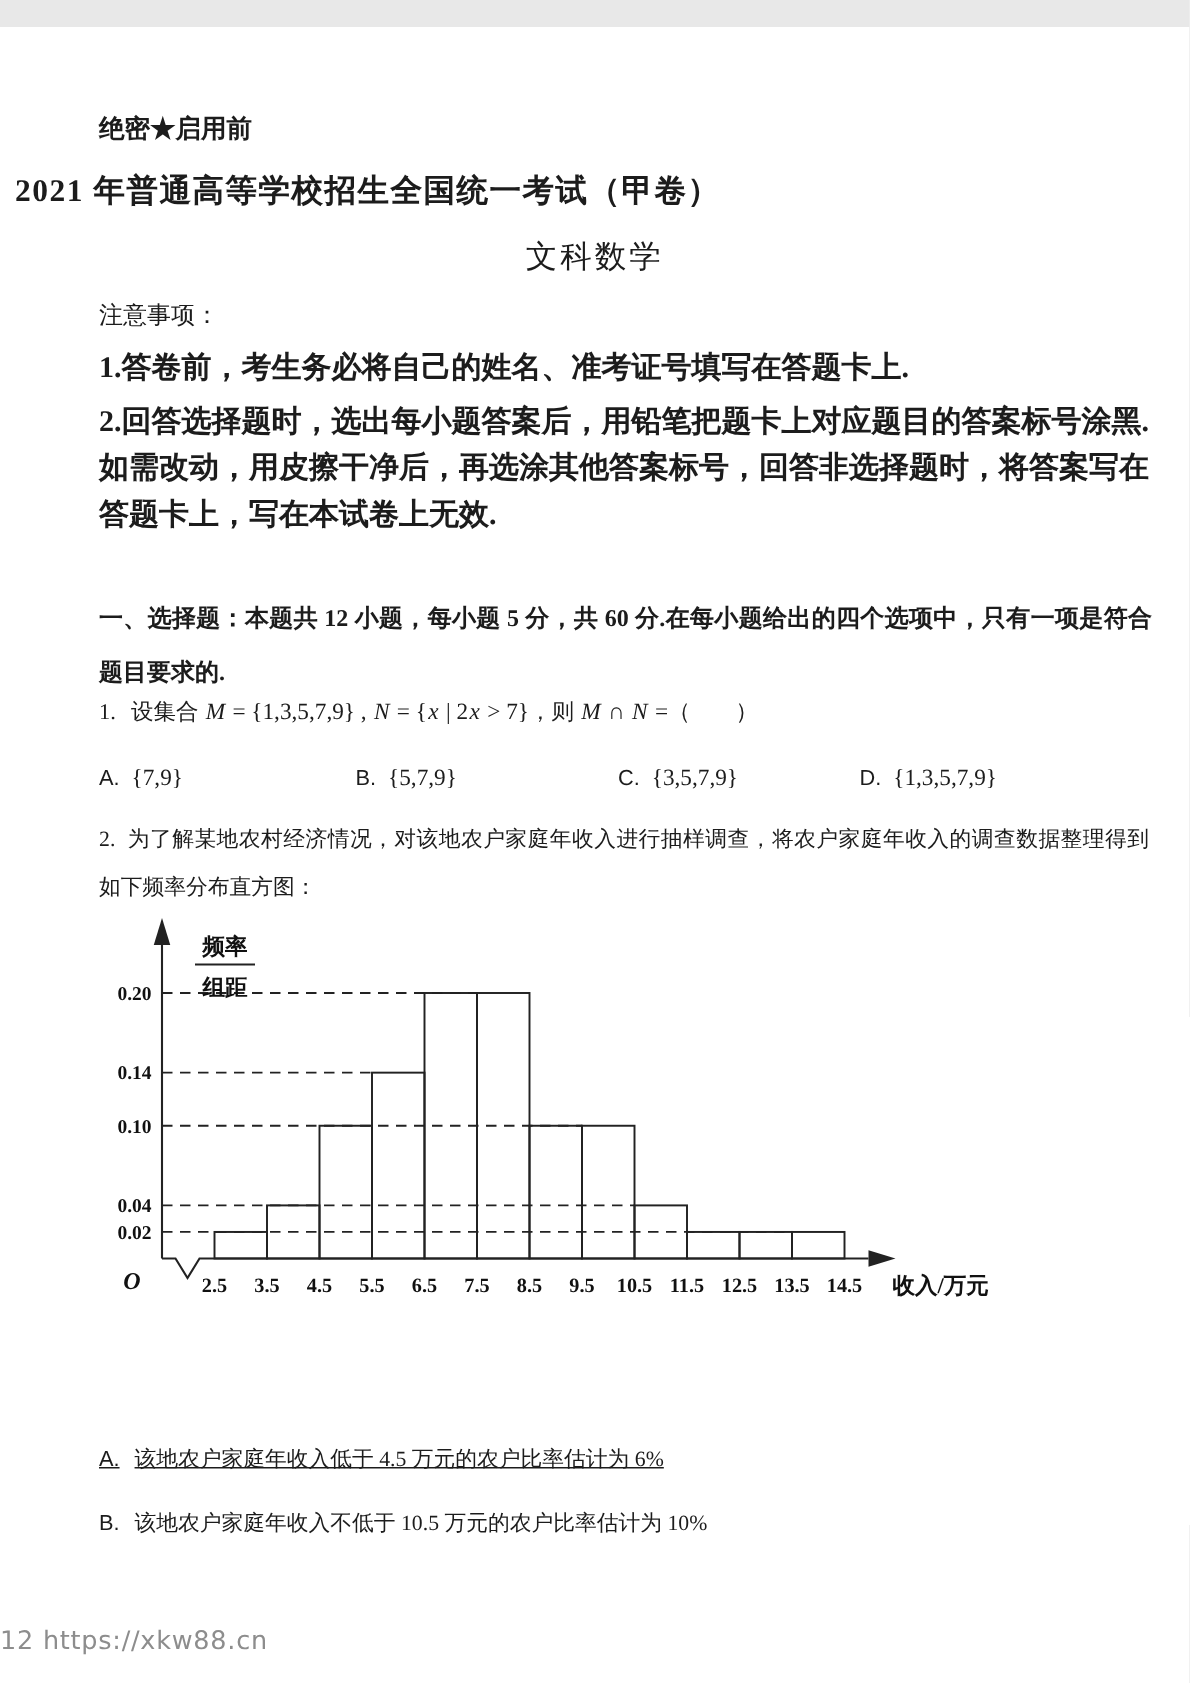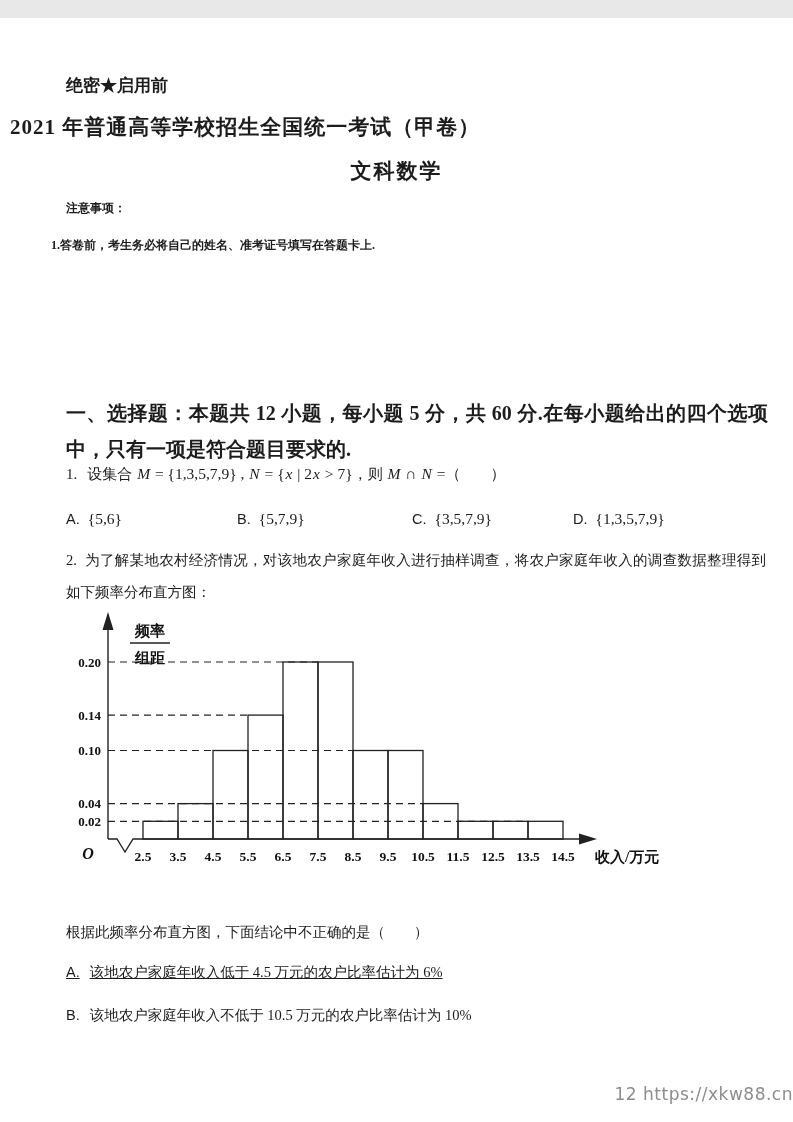--- a/index.html
+++ b/index.html
@@ -4,45 +4,45 @@
 <style>
   html,body{margin:0;padding:0;background:#e8e8e8;}
   .page{
     position:relative;width:793px;height:1122px;background:#ffffff;
     margin:18px auto;overflow:hidden;color:#1c1c1c;
     font-family:"Liberation Serif","DejaVu Serif",serif;
   }
   .abs{position:absolute;}
   .classification{left:66px;top:56px;font-size:17px;font-weight:700;}
   .title{left:10px;top:95px;width:100%;text-align:left;font-size:21px;font-weight:700;letter-spacing:1px;margin:0;}
-  .subtitle{left:0;top:139px;width:100%;text-align:center;font-size:21px;font-weight:700;letter-spacing:2px;margin:0;}
-  .notice-heading{left:66px;top:182px;font-size:12px;font-weight:700;}
-  .notice-item{left:51px;width:700px;font-size:12px;font-weight:700;line-height:31px;text-align:justify;margin:0;}
+  .subtitle{left:0;top:139px;width:100%;text-align:center;font-size:21px;font-weight:400;letter-spacing:2px;margin:0;}
+  .notice-heading{left:66px;top:182px;font-size:16px;font-weight:400;}
+  .notice-item{left:66px;width:700px;font-size:20px;font-weight:700;line-height:31px;text-align:justify;margin:0;}
   .ni1{top:212px;}
   .ni2{top:248px;}
   .ni3{top:341px;}
-  .section-heading{left:66px;top:377px;width:702px;font-size:20px;font-weight:700;line-height:36px;text-align:justify;}
+  .section-heading{left:66px;top:377px;width:702px;font-size:16px;font-weight:700;line-height:36px;text-align:justify;}
   .q1-stem{left:66px;top:447px;font-size:15px;}
   .q1-num{padding-right:10px;}
   .tk-cn{font-size:15px;}
   .tk-m{font-family:"Liberation Serif","DejaVu Serif",serif;font-size:15.5px;}
   .tk-var{font-family:"Liberation Serif","DejaVu Serif",serif;font-size:15.5px;font-style:italic;padding:0 1px;}
   .q1-options{left:66px;top:492px;width:710px;height:24px;}
   .q1opt{position:absolute;top:0;font-size:15px;white-space:nowrap;}
   .q1opt .opt-label{font-family:"Liberation Sans","DejaVu Sans",sans-serif;font-size:14.5px;padding-right:8px;}
   .opt-text{font-family:"Liberation Serif","DejaVu Serif",serif;font-size:15.5px;}
   .o1{left:0;} .o2{left:171px;} .o3{left:346px;} .o4{left:507px;}
   .q2-stem{left:66px;top:526px;width:700px;font-size:14.5px;line-height:32px;text-align:justify;margin:0;}
   .q2-num{padding-right:8px;}
   .histogram{left:60px;top:591px;}
   .q2-followup{left:66px;top:905px;font-size:14.5px;margin:0;}
   .q2-option{left:66px;width:710px;font-size:14.5px;margin:0;}
   .qa{top:945px;text-decoration:underline;} .qb{top:988px;}
   .q2-option .opt-label{font-family:"Liberation Sans","DejaVu Sans",sans-serif;padding-right:10px;}
-  .footer{left:0;top:1066px;width:100%;text-align:right;color:#8d8d8d;
+  .footer{left:0;top:1066px;width:100%;text-align:left;color:#8d8d8d;
     font-family:"DejaVu Sans","Liberation Sans",sans-serif;font-size:17px;letter-spacing:0.5px;}
   .footer .pgnum{padding-right:6px;}
   
   .axis{stroke:#222;stroke-width:1.4;fill:none;}
   .arrow{fill:#222;stroke:none;}
   .dash{stroke:#222;stroke-width:1.2;stroke-dasharray:7 5;fill:none;}
   .bar{fill:none;stroke:#222;stroke-width:1.3;}
   .ytick{font:700 13px "Liberation Serif",serif;text-anchor:end;fill:#111;}
   .xtick{font:700 13.5px "Liberation Serif",serif;text-anchor:middle;fill:#111;}
   .clabel{font:700 15px "Liberation Serif",serif;text-anchor:middle;fill:#111;}
@@ -53,27 +53,28 @@
 <body>
 
 <div class="page">
 
   <div class="abs classification">绝密★启用前</div>
   <h1 class="abs title">2021 年普通高等学校招生全国统一考试（甲卷）</h1>
   <h2 class="abs subtitle">文科数学</h2>
 
   <div class="abs notice-heading">注意事项：</div>
   <p class="abs notice-item ni1">1.答卷前，考生务必将自己的姓名、准考证号填写在答题卡上.</p>
+  <p class="abs notice-item ni2">2.回答选择题时，选出每小题答案后，用铅笔把题卡上对应题目的答案标号涂黑.如需改动，用皮擦干净后，再选涂其他答案标号，回答非选择题时，将答案写在答题卡上，写在本试卷上无效.</p>
 
   <div class="abs section-heading">一、选择题：本题共 12 小题，每小题 5 分，共 60 分.在每小题给出的四个选项中，只有一项是符合题目要求的.</div>
 
   <div class="abs q1-stem"><span class="q1-num">1.</span><span><span class="tk-cn">设集合</span><span class="tk-var"> M</span><span class="tk-m"> = {1,3,5,7,9}</span><span class="tk-m"> , </span><span class="tk-var">N</span><span class="tk-m"> = {</span><span class="tk-var">x</span><span class="tk-m"> | 2</span><span class="tk-var">x</span><span class="tk-m"> &gt; 7}</span><span class="tk-cn">，则</span><span class="tk-var"> M</span><span class="tk-m"> ∩ </span><span class="tk-var">N</span><span class="tk-m"> =</span><span class="tk-cn">（　　）</span></span></div>
 
   <div class="abs q1-options">
-    <span class="q1opt o1"><span class="opt-label">A.</span><span class="opt-text">{5,6}</span></span>
+    <span class="q1opt o1"><span class="opt-label">A.</span><span class="opt-text">{7,9}</span></span>
     <span class="q1opt o2"><span class="opt-label">B.</span><span class="opt-text">{5,7,9}</span></span>
     <span class="q1opt o3"><span class="opt-label">C.</span><span class="opt-text">{3,5,7,9}</span></span>
     <span class="q1opt o4"><span class="opt-label">D.</span><span class="opt-text">{1,3,5,7,9}</span></span>
   </div>
 
   <p class="abs q2-stem"><span class="q2-num">2.</span><span>为了解某地农村经济情况，对该地农户家庭年收入进行抽样调查，将农户家庭年收入的调查数据整理得到如下频率分布直方图：</span></p>
 
   <svg id="histogram-svg" class="abs histogram" width="640" height="285" viewBox="0 0 640 285" xmlns="http://www.w3.org/2000/svg">
       <line x1="48" y1="212.3" x2="468" y2="212.3" class="dash"></line>
       <text x="41" y="216.8" class="ytick">0.02</text>
@@ -114,20 +115,19 @@
       <polygon points="42.5,21 53.5,21 48,3" class="arrow"></polygon>
       <polyline points="48,230 57,230 65,243 73,230 519,230" class="axis"></polyline>
       <polygon points="519,224.5 519,235.5 537,230" class="arrow"></polygon>
       <text x="28" y="250" class="olabel">O</text>
       <text x="90" y="27" class="clabel">频率</text>
       <line x1="70" y1="34" x2="110" y2="34" class="axis"></line>
       <text x="90" y="54" class="clabel">组距</text>
       <text x="535" y="253" class="clabel-x">收入/万元</text>
     </svg>
 
-  <p class="abs q2-followup">根据此频率分布直方图，下面结论中不正确的是（　　）</p>
 
   <p class="abs q2-option qa"><span class="opt-label">A.</span><span>该地农户家庭年收入低于 4.5 万元的农户比率估计为 6%</span></p>
   <p class="abs q2-option qb"><span class="opt-label">B.</span><span>该地农户家庭年收入不低于 10.5 万元的农户比率估计为 10%</span></p>
 
   <div class="abs footer"><span class="pgnum">12</span><span>https://xkw88.cn</span></div>
 
 </div>
 
 </body></html>

